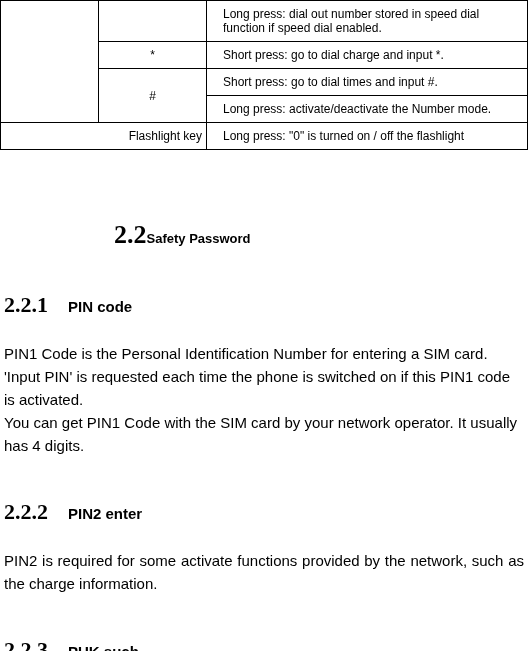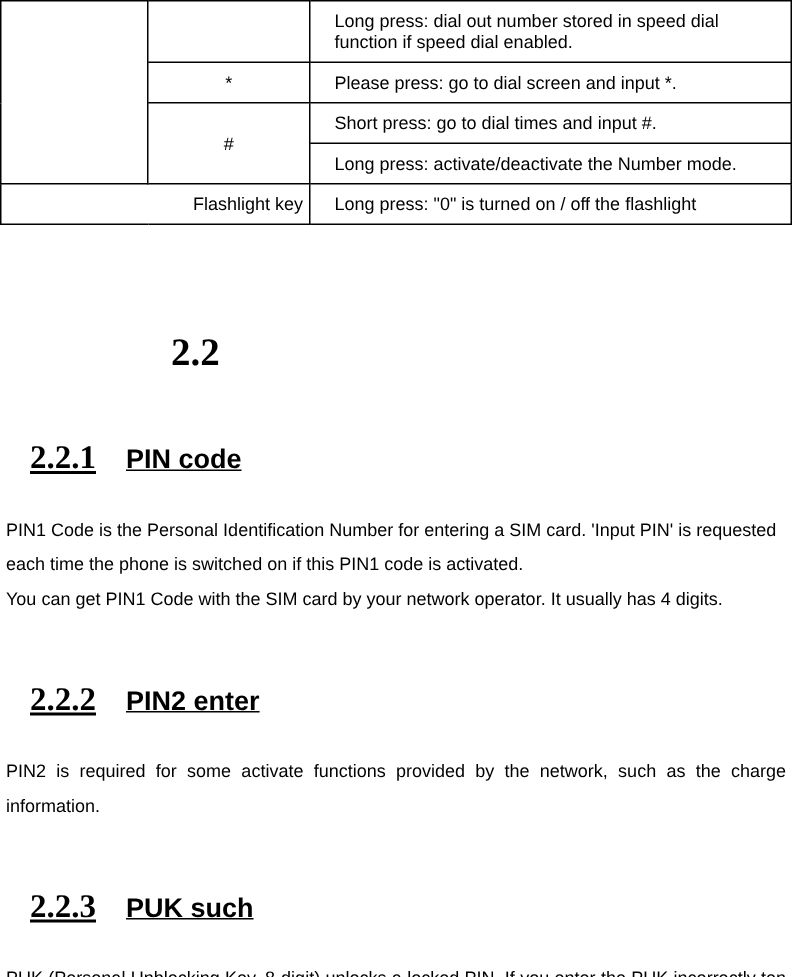--- a/index.html
+++ b/index.html
@@ -47,73 +47,73 @@
     }
     .section-heading-22 .txt {
       font-size: 13px;
       font-weight: bold;
     }
     .subsection {
       margin-top: 42px;
       display: flex;
       align-items: baseline;
       gap: 20px;
-      padding-left: 20px;
-      text-decoration: underline;
+      padding-left: 4px;
     }
     .subsection .snum {
       font-family: "Times New Roman", serif;
       font-size: 22px;
       font-weight: bold;
     }
     .subsection .stxt {
-      font-size: 18px;
+      font-size: 15px;
       font-weight: bold;
     }
     .para {
       margin-top: 24px;
       padding: 0 4px;
-      font-size: 12px;
+      font-size: 15px;
       line-height: 23px;
     }
     .para.justify {
       text-align: justify;
       text-justify: inter-word;
     }
   </style>
 </head>
 <body>
 
 <table>
   <tbody>
       <tr>
     <td class="col1" rowspan="4"></td>
     <td class="col2"></td>
     <td class="col3">Long press: dial out number stored in speed dial function if speed dial enabled.</td>
   </tr>
   <tr>
     <td class="col2">*</td>
-    <td class="col3">Please press: go to dial screen and input *.</td>
+    <td class="col3">Short press: go to dial charge and input *.</td>
   </tr>
   <tr>
     <td class="col2" rowspan="2">#</td>
     <td class="col3">Short press: go to dial times and input #.</td>
   </tr>
   <tr>
     <td class="col3">Long press: activate/deactivate the Number mode.</td>
   </tr>
   <tr>
     <td class="col1" colspan="2" style="text-align:right;">Flashlight key</td>
     <td class="col3">Long press: "0" is turned on / off the flashlight</td>
   </tr>
 </tbody>
   </table>
 
 <div class="section-heading-22">
   <span class="num">2.2</span>
+  <span class="txt">Safety Password</span>
 </div>
 
 <div class="subsection">
   <span class="snum">2.2.1</span>
   <span class="stxt">PIN code</span>
 </div>
 <div class="para" style="white-space: pre-line;">PIN1 Code is the Personal Identification Number for entering a SIM card. 'Input PIN' is requested each time the phone is switched on if this PIN1 code is activated.
 You can get PIN1 Code with the SIM card by your network operator. It usually has 4 digits.</div>
 
 <div class="subsection">

